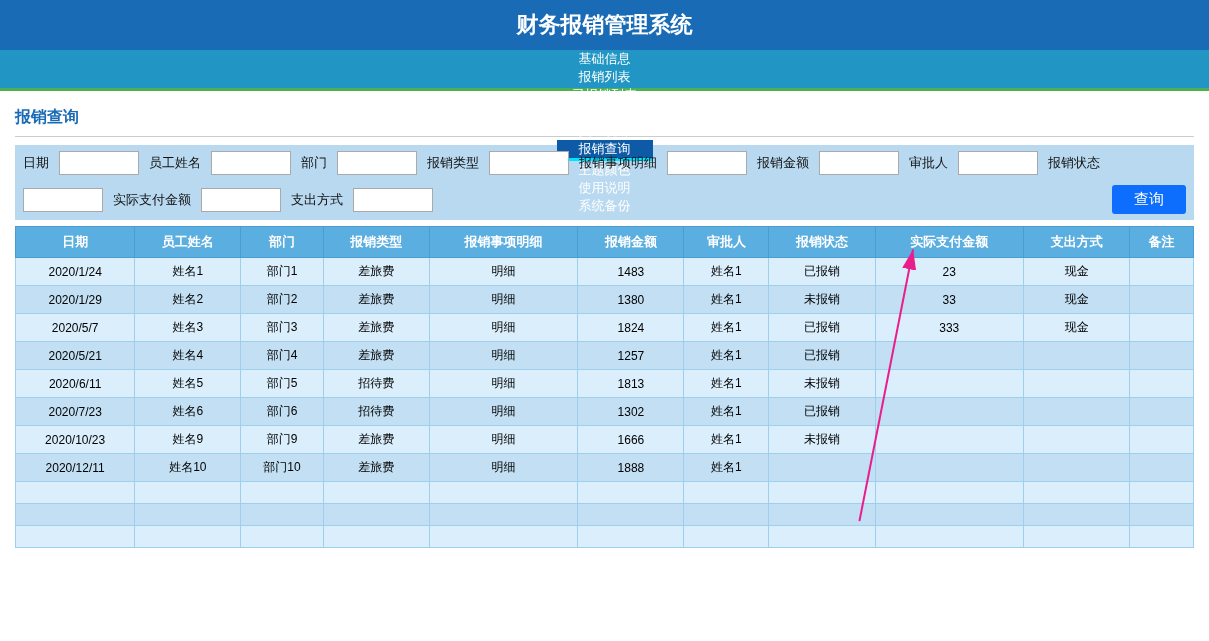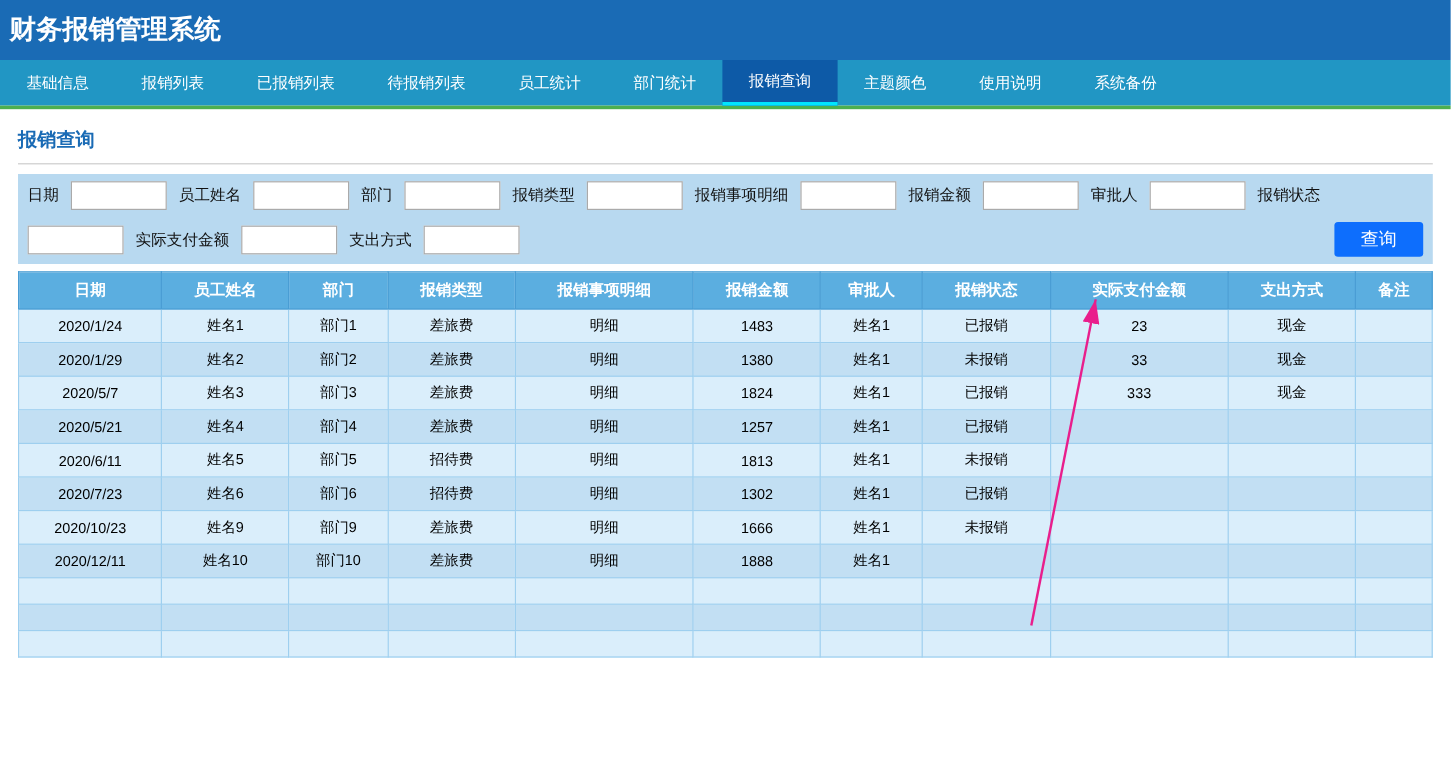--- a/index.html
+++ b/index.html
@@ -1,34 +1,36 @@
 <!DOCTYPE html>
 <html><head>
   <meta charset="utf-8">
   <style>
     * { margin: 0; padding: 0; box-sizing: border-box; }
     body { font-family: Microsoft YaHei, SimHei, Arial, sans-serif; font-size: 13px; background: #fff; width: 1209px; }
 
     
     .app-header {
       background: #1a6bb5;
-      padding: 10px 8px;
+      padding: 10px 38px;
+      text-align: center;
     }
     .app-title {
       color: #fff;
       font-size: 22px;
       font-weight: bold;
     }
 
     
     .nav-bar {
       background: #2196c4;
       display: flex;
       align-items: center;
       height: 38px;
+      flex-direction: column;
     }
     .nav-item {
       color: #fff;
       padding: 0 22px;
       height: 100%;
       display: flex;
       align-items: center;
       cursor: pointer;
       font-size: 13px;
       white-space: nowrap;
@@ -145,21 +147,20 @@
 <div class="app-header">
   <span class="app-title">财务报销管理系统</span>
 </div>
 
 <div class="nav-bar">
   <div class="nav-item">基础信息</div>
   <div class="nav-item">报销列表</div>
   <div class="nav-item">已报销列表</div>
   <div class="nav-item">待报销列表</div>
   <div class="nav-item">员工统计</div>
-  <div class="nav-item">部门统计</div>
   <div class="nav-item active">报销查询</div>
   <div class="nav-item">主题颜色</div>
   <div class="nav-item">使用说明</div>
   <div class="nav-item">系统备份</div>
 </div>
 <div class="nav-divider"></div>
 
 <div class="page-content">
 
   <div class="page-title">报销查询</div>

